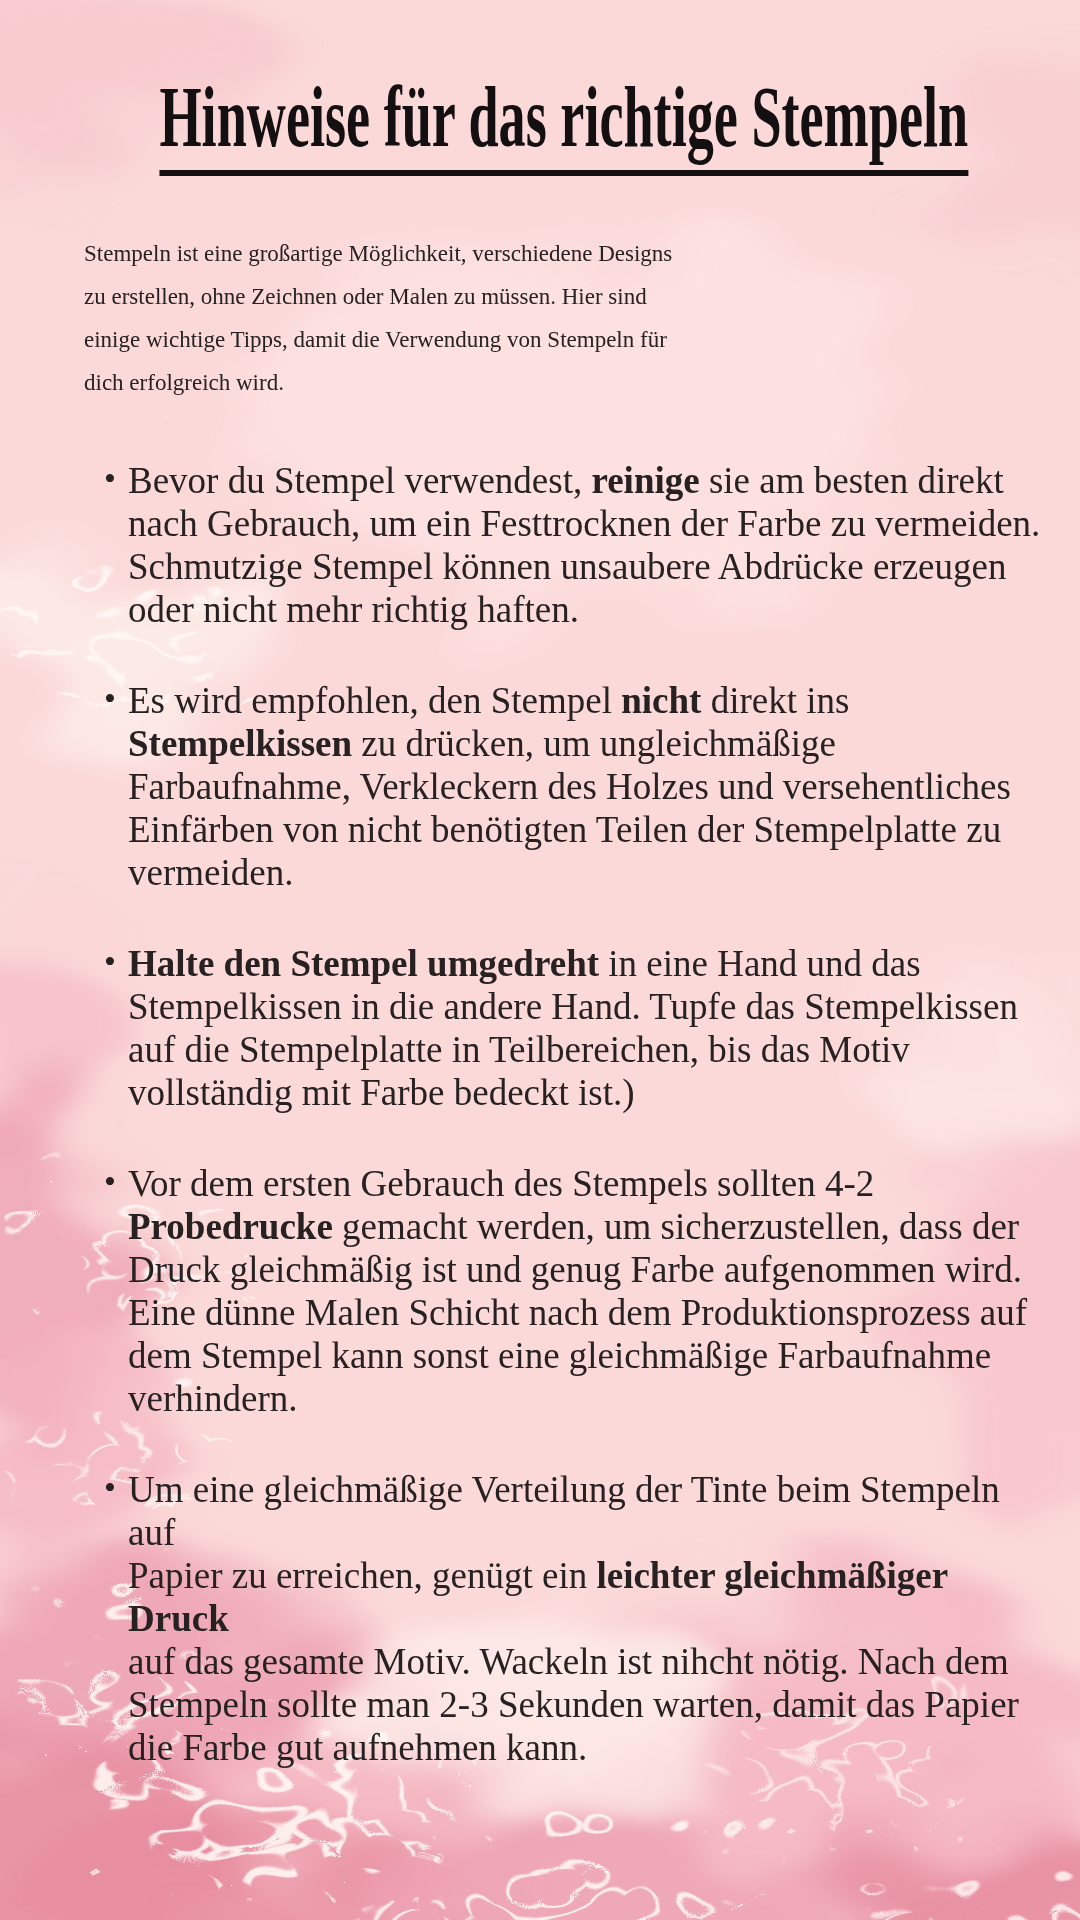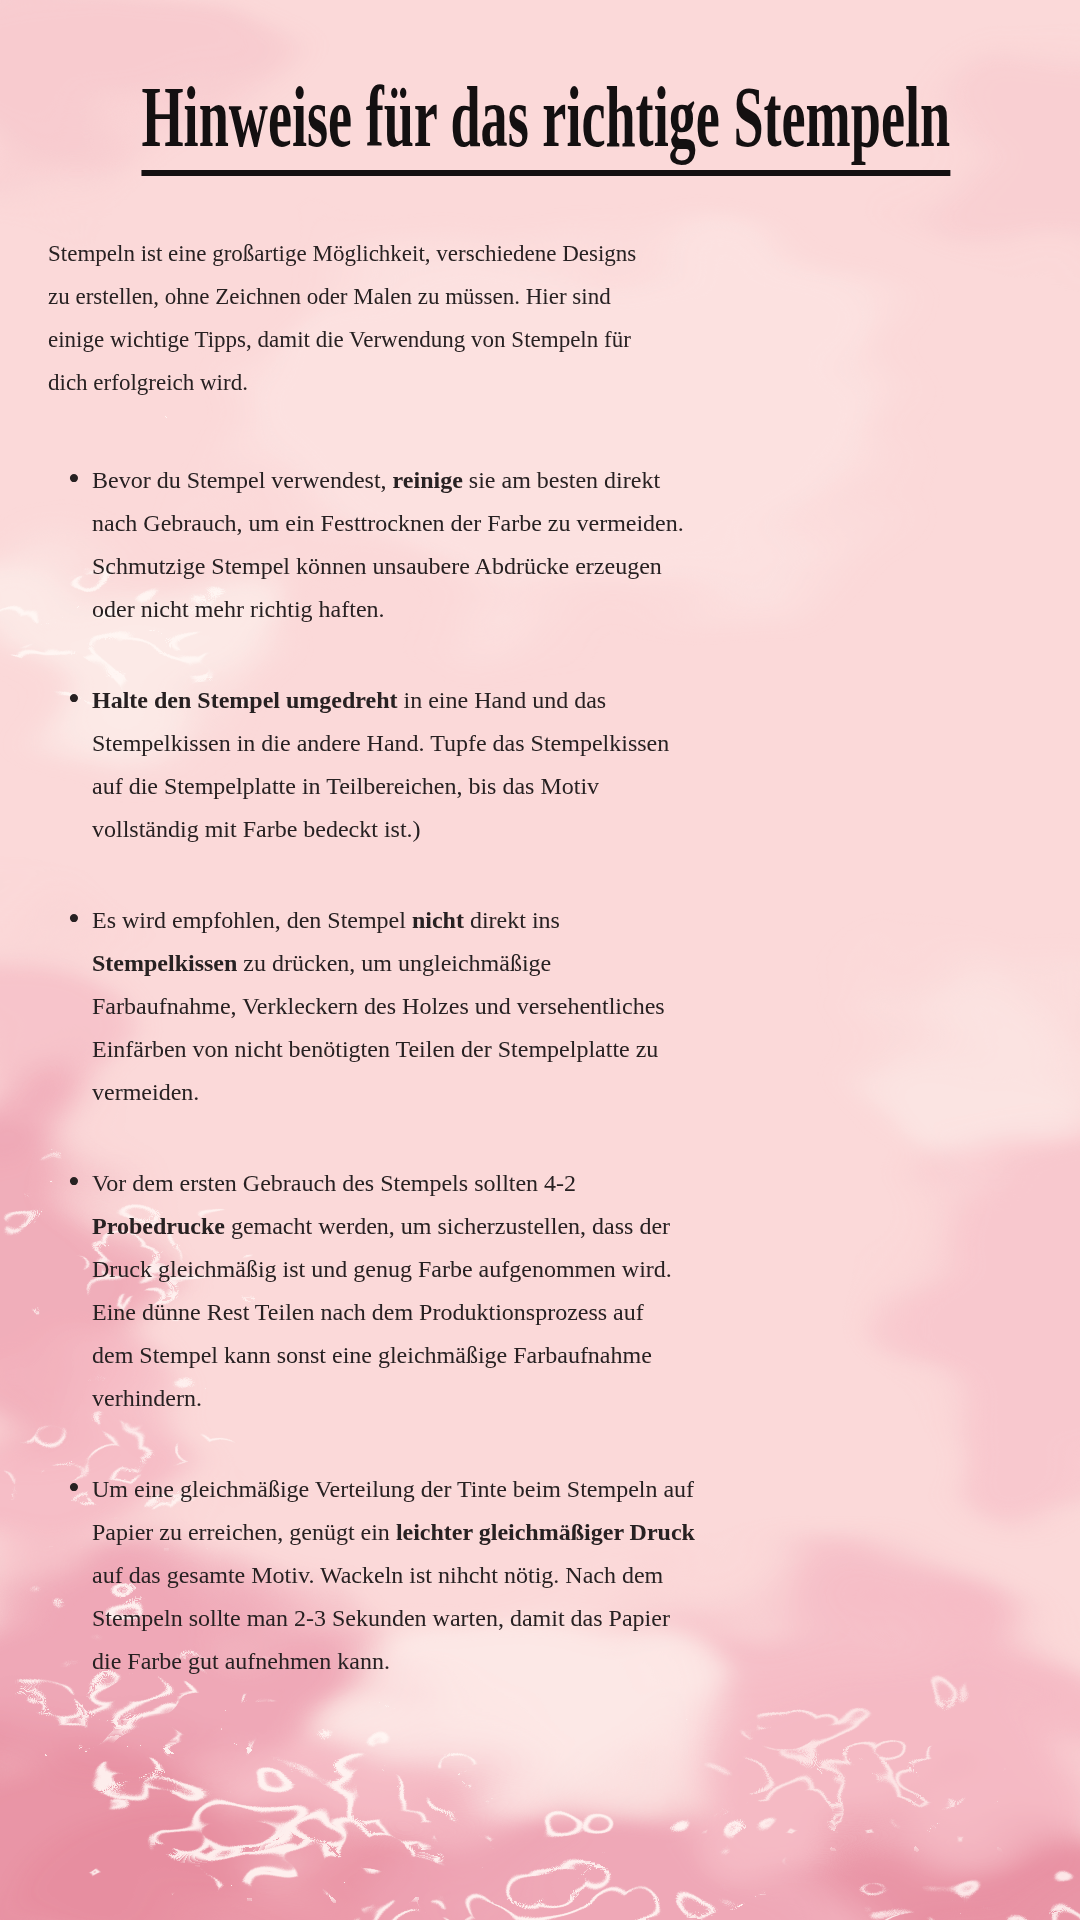--- a/index.html
+++ b/index.html
@@ -8,20 +8,21 @@
     position:relative;overflow:hidden;
     font-family:"Liberation Serif","DejaVu Serif",serif;
     background:#fbd9d9;
   }
   .bg{position:absolute;inset:0;z-index:0;}
   .content{
     position:absolute;inset:0;z-index:1;
     padding:74px 36px 0 48px;
     box-sizing:border-box;
     color:#272122;
+    margin-left:36px;
   }
   h1.title{
     margin:0;padding:0;
     display:flex;justify-content:center;
     font-size:86px;line-height:1;
     font-weight:700;color:#141011;
     white-space:nowrap;
   }
   h1.title .title-inner{
     display:inline-block;
@@ -36,21 +37,21 @@
     white-space:pre-line;
   }
   ul.tips{
     list-style:none;
     margin:55px 0 0 0;padding:0;
   }
   ul.tips li{
     position:relative;
     padding-left:44px;
     margin:0 0 48px 0;
-    font-size:24px;line-height:43px;
+    font-size:37px;line-height:43px;
   }
   ul.tips li::before{
     content:"\2022";
     position:absolute;left:20px;top:-2px;
     font-size:34px;
   }
   .tip-text{white-space:pre-line;}
   .tip-text b{font-weight:700;}
 </style>
 </head>
@@ -117,33 +118,33 @@
   <p class="intro">Stempeln ist eine großartige Möglichkeit, verschiedene Designs
 zu erstellen, ohne Zeichnen oder Malen zu müssen. Hier sind
 einige wichtige Tipps, damit die Verwendung von Stempeln für
 dich erfolgreich wird.</p>
 
   <ul class="tips">
       <li><span class="tip-text"><span>Bevor du Stempel verwendest, </span><b>reinige</b><span> sie am besten direkt
 nach Gebrauch, um ein Festtrocknen der Farbe zu vermeiden.
 Schmutzige Stempel können unsaubere Abdrücke erzeugen
 oder nicht mehr richtig haften.</span></span></li>
-      <li><span class="tip-text"><b>Halte den Stempel umgedreht</b><span> in eine Hand und das
-Stempelkissen in die andere Hand. Tupfe das Stempelkissen
-auf die Stempelplatte in Teilbereichen, bis das Motiv
-vollständig mit Farbe bedeckt ist.)</span></span></li>
       <li><span class="tip-text"><span>Es wird empfohlen, den Stempel </span><b>nicht</b><span> direkt ins
 </span><b>Stempelkissen</b><span> zu drücken, um ungleichmäßige
 Farbaufnahme, Verkleckern des Holzes und versehentliches
 Einfärben von nicht benötigten Teilen der Stempelplatte zu
 vermeiden.</span></span></li>
+      <li><span class="tip-text"><b>Halte den Stempel umgedreht</b><span> in eine Hand und das
+Stempelkissen in die andere Hand. Tupfe das Stempelkissen
+auf die Stempelplatte in Teilbereichen, bis das Motiv
+vollständig mit Farbe bedeckt ist.)</span></span></li>
       <li><span class="tip-text"><span>Vor dem ersten Gebrauch des Stempels sollten 4-2
 </span><b>Probedrucke</b><span> gemacht werden, um sicherzustellen, dass der
 Druck gleichmäßig ist und genug Farbe aufgenommen wird.
-Eine dünne Rest Teilen nach dem Produktionsprozess auf
+Eine dünne Malen Schicht nach dem Produktionsprozess auf
 dem Stempel kann sonst eine gleichmäßige Farbaufnahme
 verhindern.</span></span></li>
       <li><span class="tip-text"><span>Um eine gleichmäßige Verteilung der Tinte beim Stempeln auf
 Papier zu erreichen, genügt ein </span><b>leichter gleichmäßiger Druck</b><span>
 auf das gesamte Motiv. Wackeln ist nihcht nötig. Nach dem
 Stempeln sollte man 2-3 Sekunden warten, damit das Papier
 die Farbe gut aufnehmen kann.</span></span></li>
     </ul>
 </main>
 

